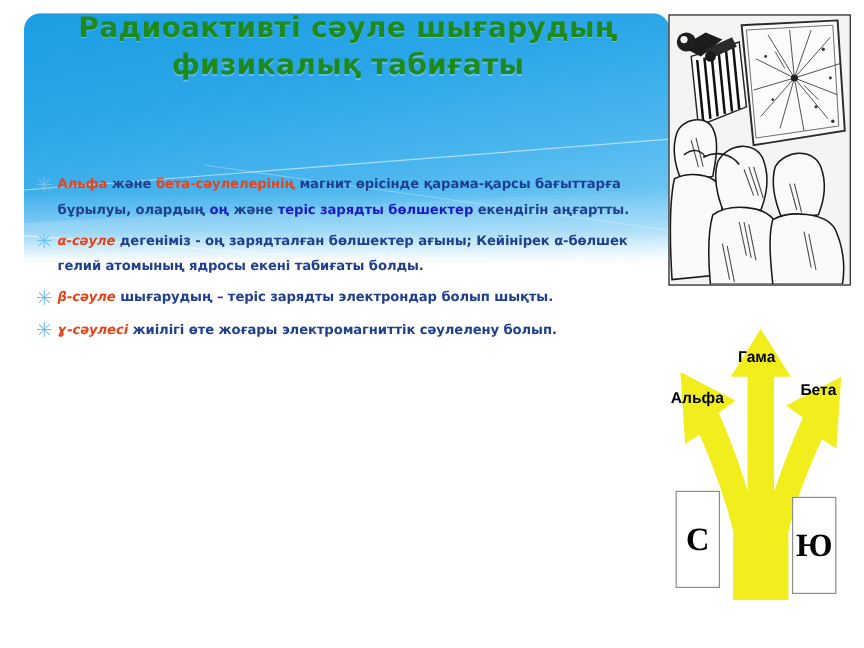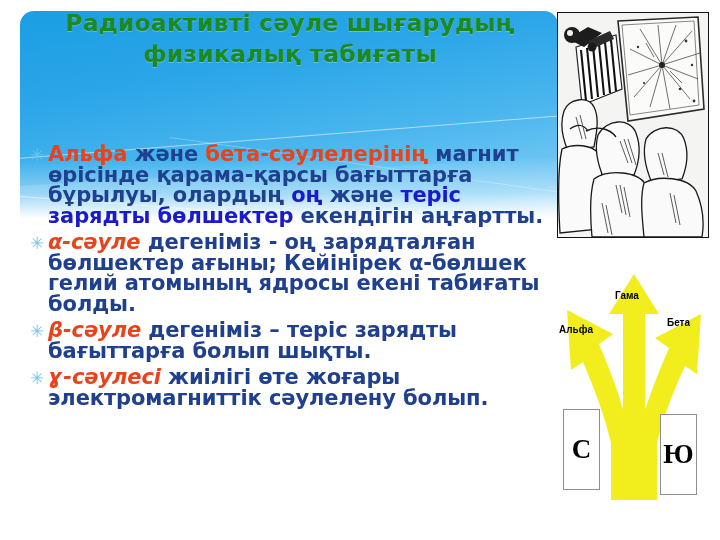--- a/index.html
+++ b/index.html
@@ -94,21 +94,21 @@
     width: 22px;
     color: #6fc3ef;
     font-size: 17px;
     line-height: 20px;
     text-align: center;
     padding-top: 1px;
     font-weight: bold;
   }
   .bullet-text {
     flex: 1 1 auto;
-    font-size: 21px;
+    font-size: 11px;
     line-height: 20.5px;
     color: #1f3f8f;
     font-weight: bold;
     letter-spacing: -0.1px;
   }
   .bullet-text .norm   { color: #1f3f8f; font-weight: bold; font-style: normal; }
   .bullet-text .red    { color: #e8431a; font-weight: bold; font-style: normal; }
   .bullet-text .redit  { color: #e8431a; font-weight: bold; font-style: italic; margin-top: 24px; }
   .bullet-text .blu    { color: #1a1acc; font-weight: bold; font-style: normal; }
 
@@ -158,21 +158,21 @@
     font-weight: bold;
     font-size: 27px;
     font-family: "Liberation Serif", serif;
   }
   #pole-left  { left: 10px;  top: 157px; width: 35px; height: 79px; }
   #pole-right { left: 107px; top: 162px; width: 35px; height: 79px; }
 
   .arrow-label {
     position: absolute;
     color: #000;
-    font-size: 10px;
+    font-size: 13px;
     font-weight: bold;
     font-family: "Liberation Sans", sans-serif;
     white-space: nowrap;
     text-align: center;
   }
   #label-alpha { left: 6px;  top: 72px; }
   #label-gamma { left: 62px; top: 38px; }
   #label-beta  { left: 114px; top: 65px; }
 </style>
 </head>
@@ -193,21 +193,21 @@
       <div class="bullet-row">
         <div class="bullet-mark">✳</div>
         <div class="bullet-text"><span class="red">Альфа</span><span class="norm"> және </span><span class="red">бета-сәулелерінің</span><span class="norm"> магнит өрісінде қарама-қарсы бағыттарға бұрылуы, олардың </span><span class="blu">оң</span><span class="norm"> және </span><span class="blu">теріс зарядты бөлшектер</span><span class="norm"> екендігін аңғартты.</span></div>
       </div>
       <div class="bullet-row">
         <div class="bullet-mark">✳</div>
         <div class="bullet-text"><span class="redit">α-сәуле</span><span class="norm"> дегеніміз - оң зарядталған бөлшектер ағыны; Кейінірек α-бөлшек гелий атомының ядросы екені табиғаты болды.</span></div>
       </div>
       <div class="bullet-row">
         <div class="bullet-mark">✳</div>
-        <div class="bullet-text"><span class="redit">β-сәуле</span><span class="norm"> дегеніміз – теріс зарядты бағыттарға болып шықты.</span></div>
+        <div class="bullet-text"><span class="redit">β-сәуле</span><span class="norm"> шығарудың – теріс зарядты электрондар болып шықты.</span></div>
       </div>
       <div class="bullet-row">
         <div class="bullet-mark">✳</div>
         <div class="bullet-text"><span class="redit">ɣ-сәулесі</span><span class="norm"> жиілігі өте жоғары электромагниттік сәулелену болып.</span></div>
       </div>
     </div>
 
 
   <div id="engraving">
     <svg viewBox="0 0 150 224" preserveAspectRatio="none" aria-hidden="true">

